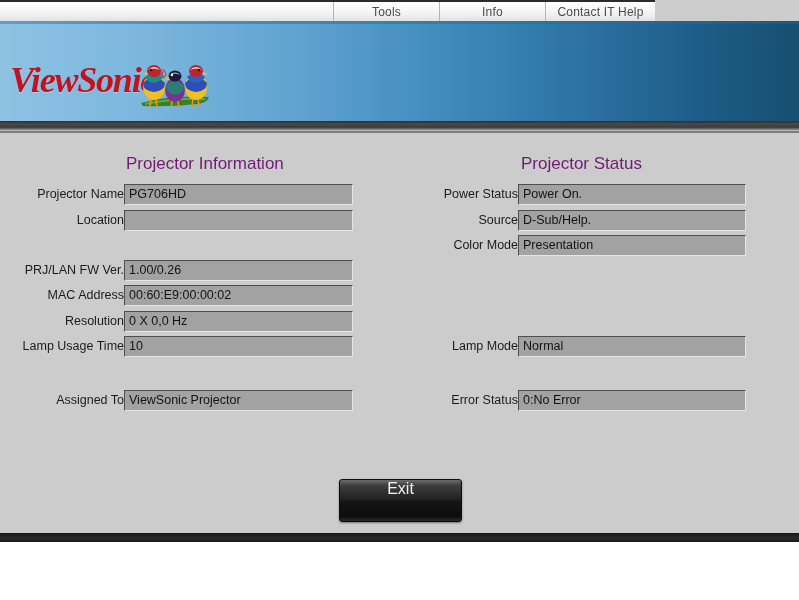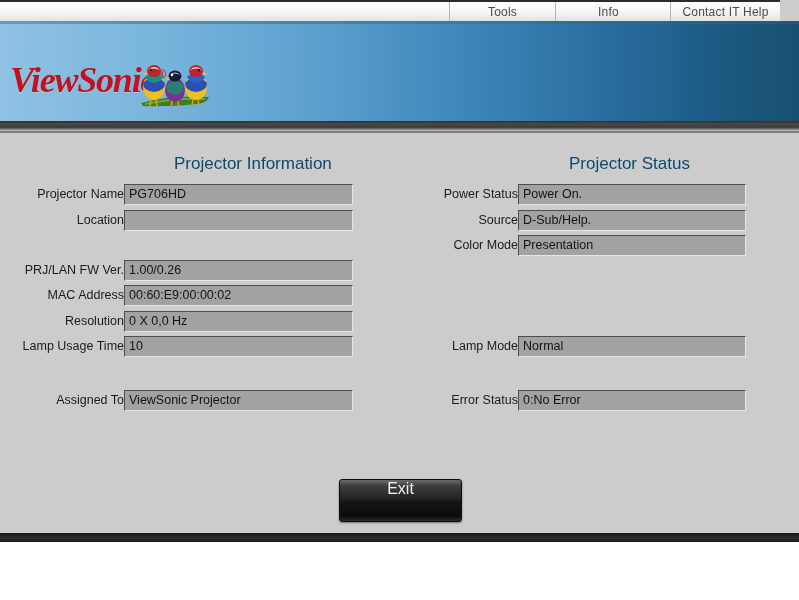--- a/index.html
+++ b/index.html
@@ -19,41 +19,41 @@
     position: relative;
     width: 799px;
     height: 600px;
     background: #cccccc;
   }
 
   
   .topnav {
     position: absolute;
     left: 0; top: 0;
-    width: 780px;
+    width: 655px;
     height: 21px;
     background: linear-gradient(to bottom, #fdfdfd 0%, #f7f7f7 45%, #ededed 75%, #e2e2e2 100%);
     border-top: 2px solid #2b2b2b;
     box-sizing: border-box;
     display: flex;
     justify-content: flex-end;
     align-items: stretch;
   }
   .nav-item {
     width: 105px;
     border-left: 1px solid #b5b5b5;
     display: flex;
     align-items: center;
     justify-content: center;
     font-size: 12px;
     color: #4a4a4a;
     letter-spacing: .2px;
     cursor: pointer;
   }
-  .nav-item:last-child { width: 109px; margin-left: 9px; }
+  .nav-item:last-child { width: 109px; }
 
   
   .banner {
     position: absolute;
     left: 0; top: 21px;
     width: 799px;
     height: 100px;
     background: linear-gradient(to right,
         #8fc2e3 0%, #7bb6dd 18%, #5ea2cf 38%,
         #3d87bb 58%, #2a6f9f 75%, #1d5c87 88%, #17506f 100%);
@@ -108,23 +108,22 @@
   .content {
     position: absolute;
     left: 0; top: 133px;
     width: 799px;
     height: 400px;
     background: #cccccc;
   }
   .section-title {
     position: absolute;
     font-size: 17px;
-    color: #0c4a6e;
+    color: #701a75;
     white-space: nowrap;
-    margin-left: 48px;
   }
   #title-left  { left: 126px; top: 154px; }
   #title-right { left: 521px; top: 154px; }
 
   .field-row {
     position: absolute;
     display: flex;
     align-items: center;
     height: 22px;
   }

